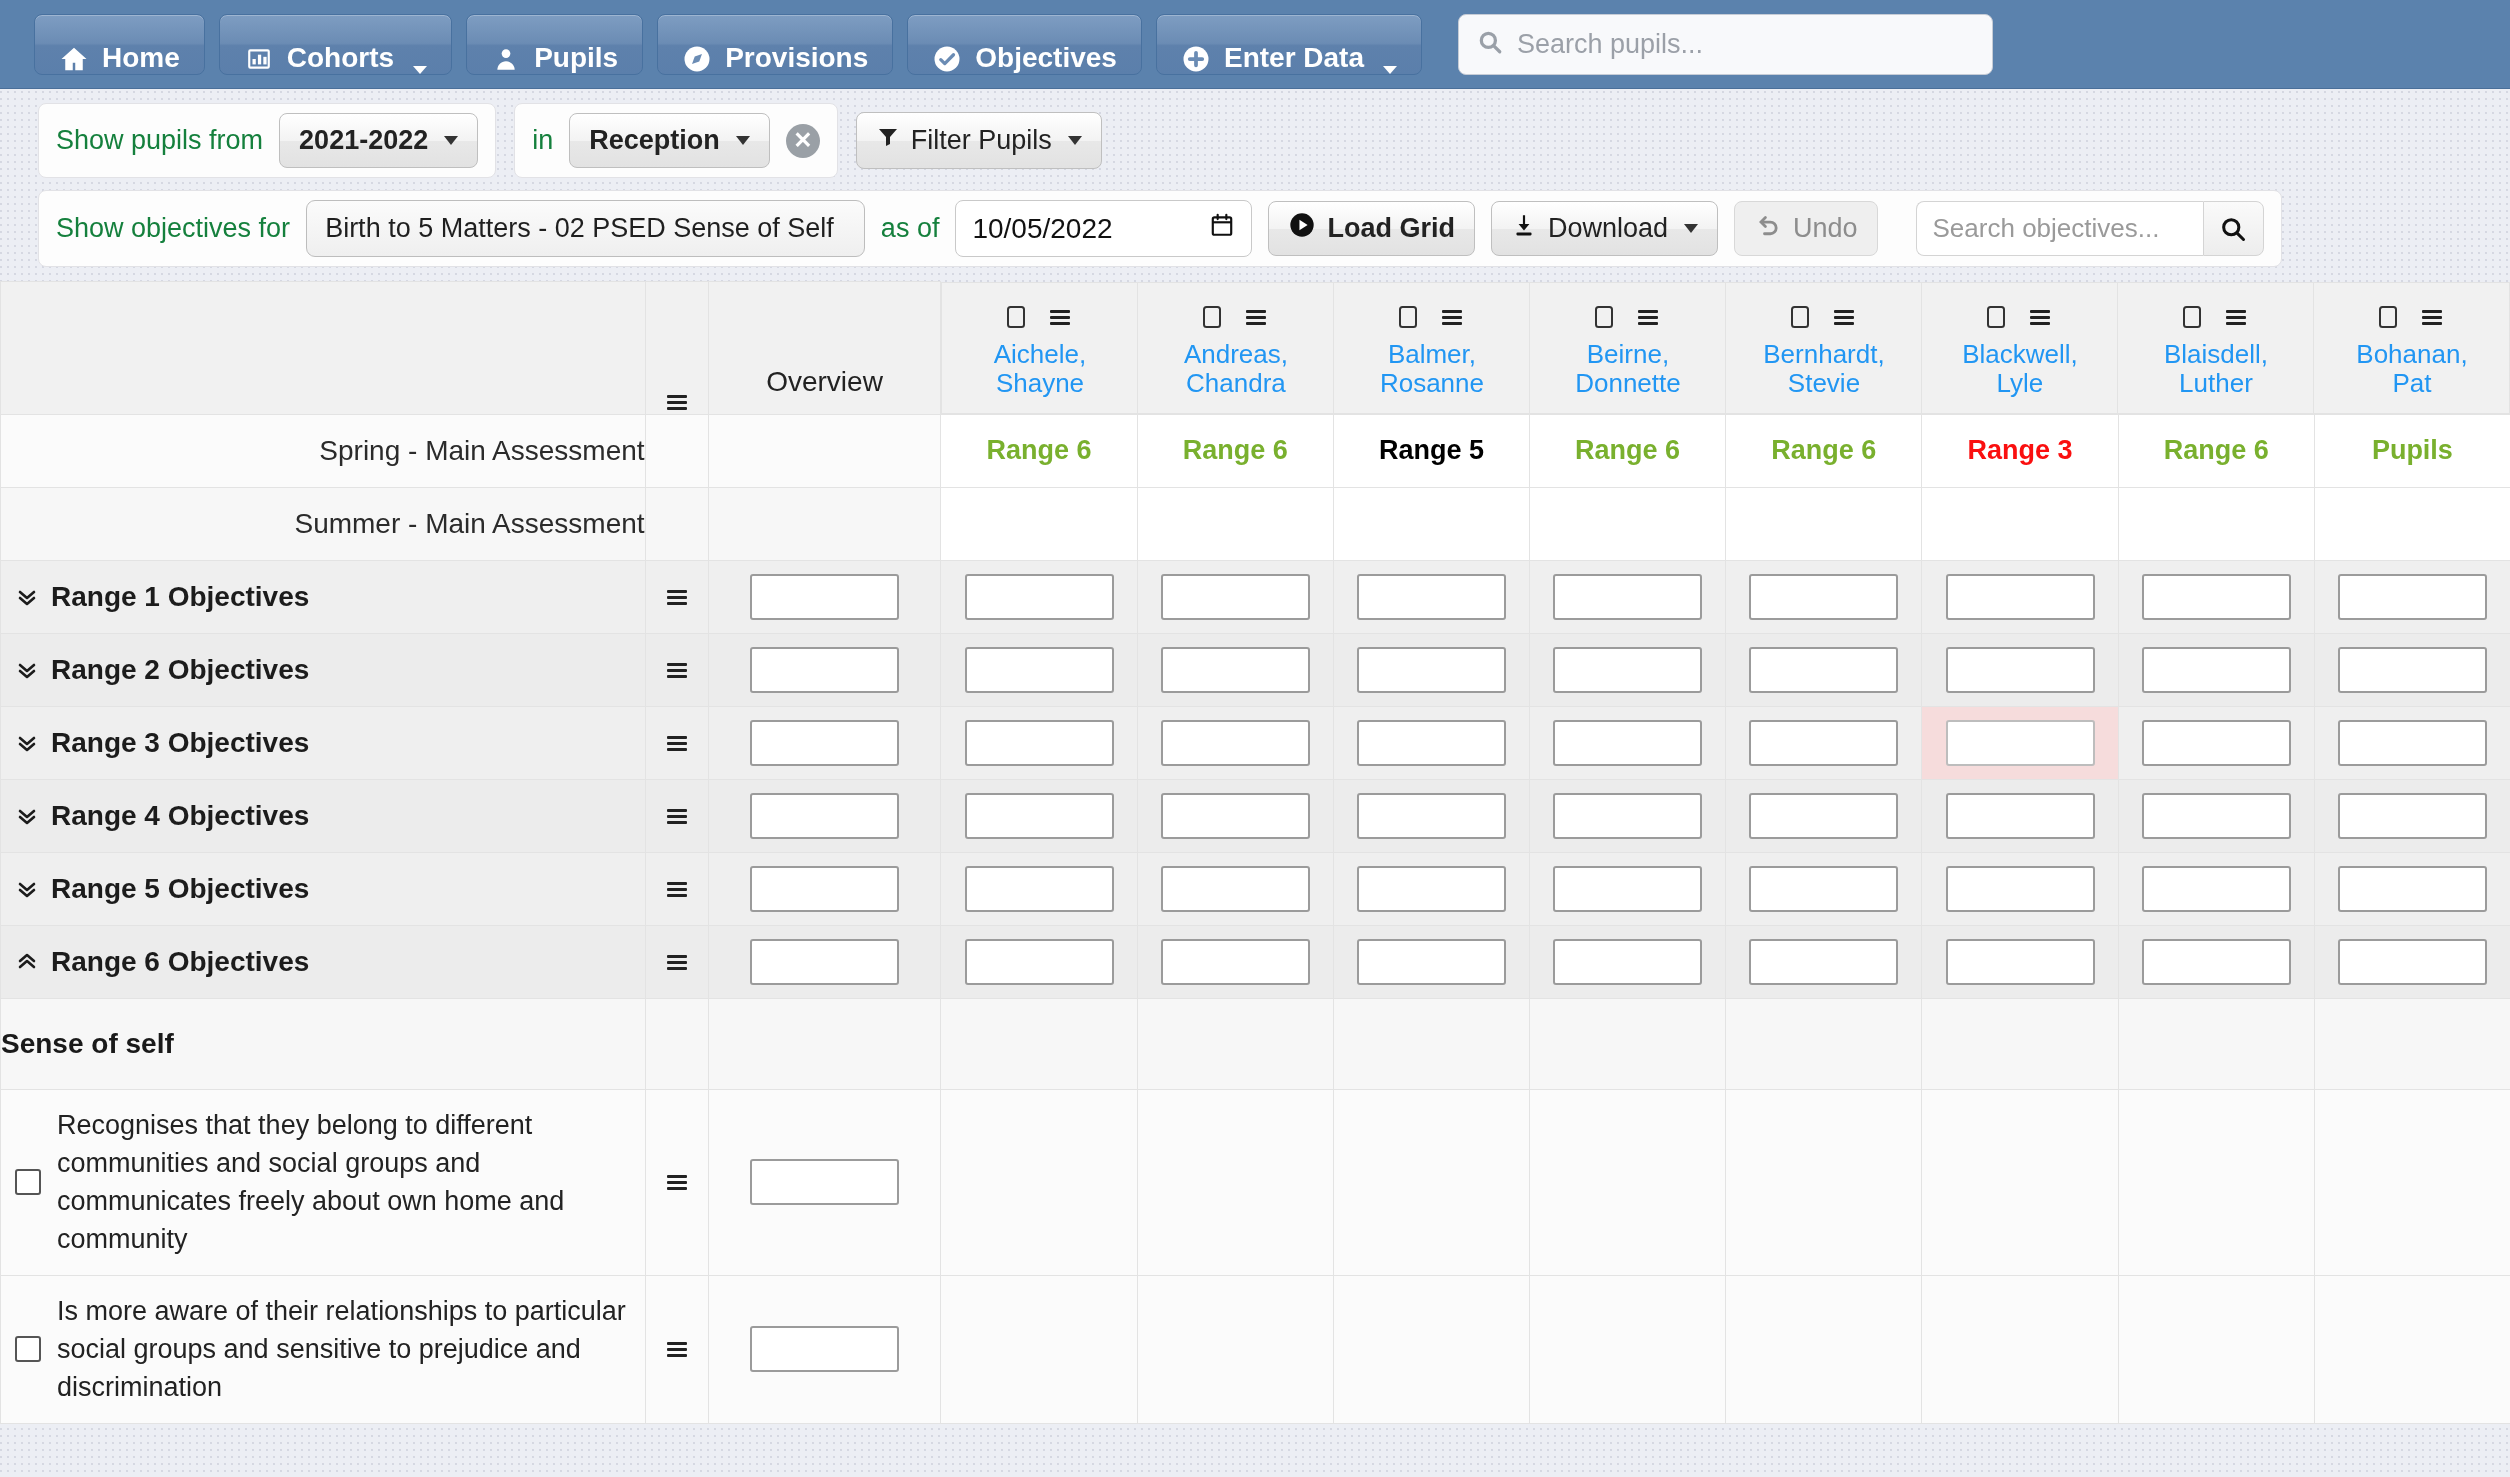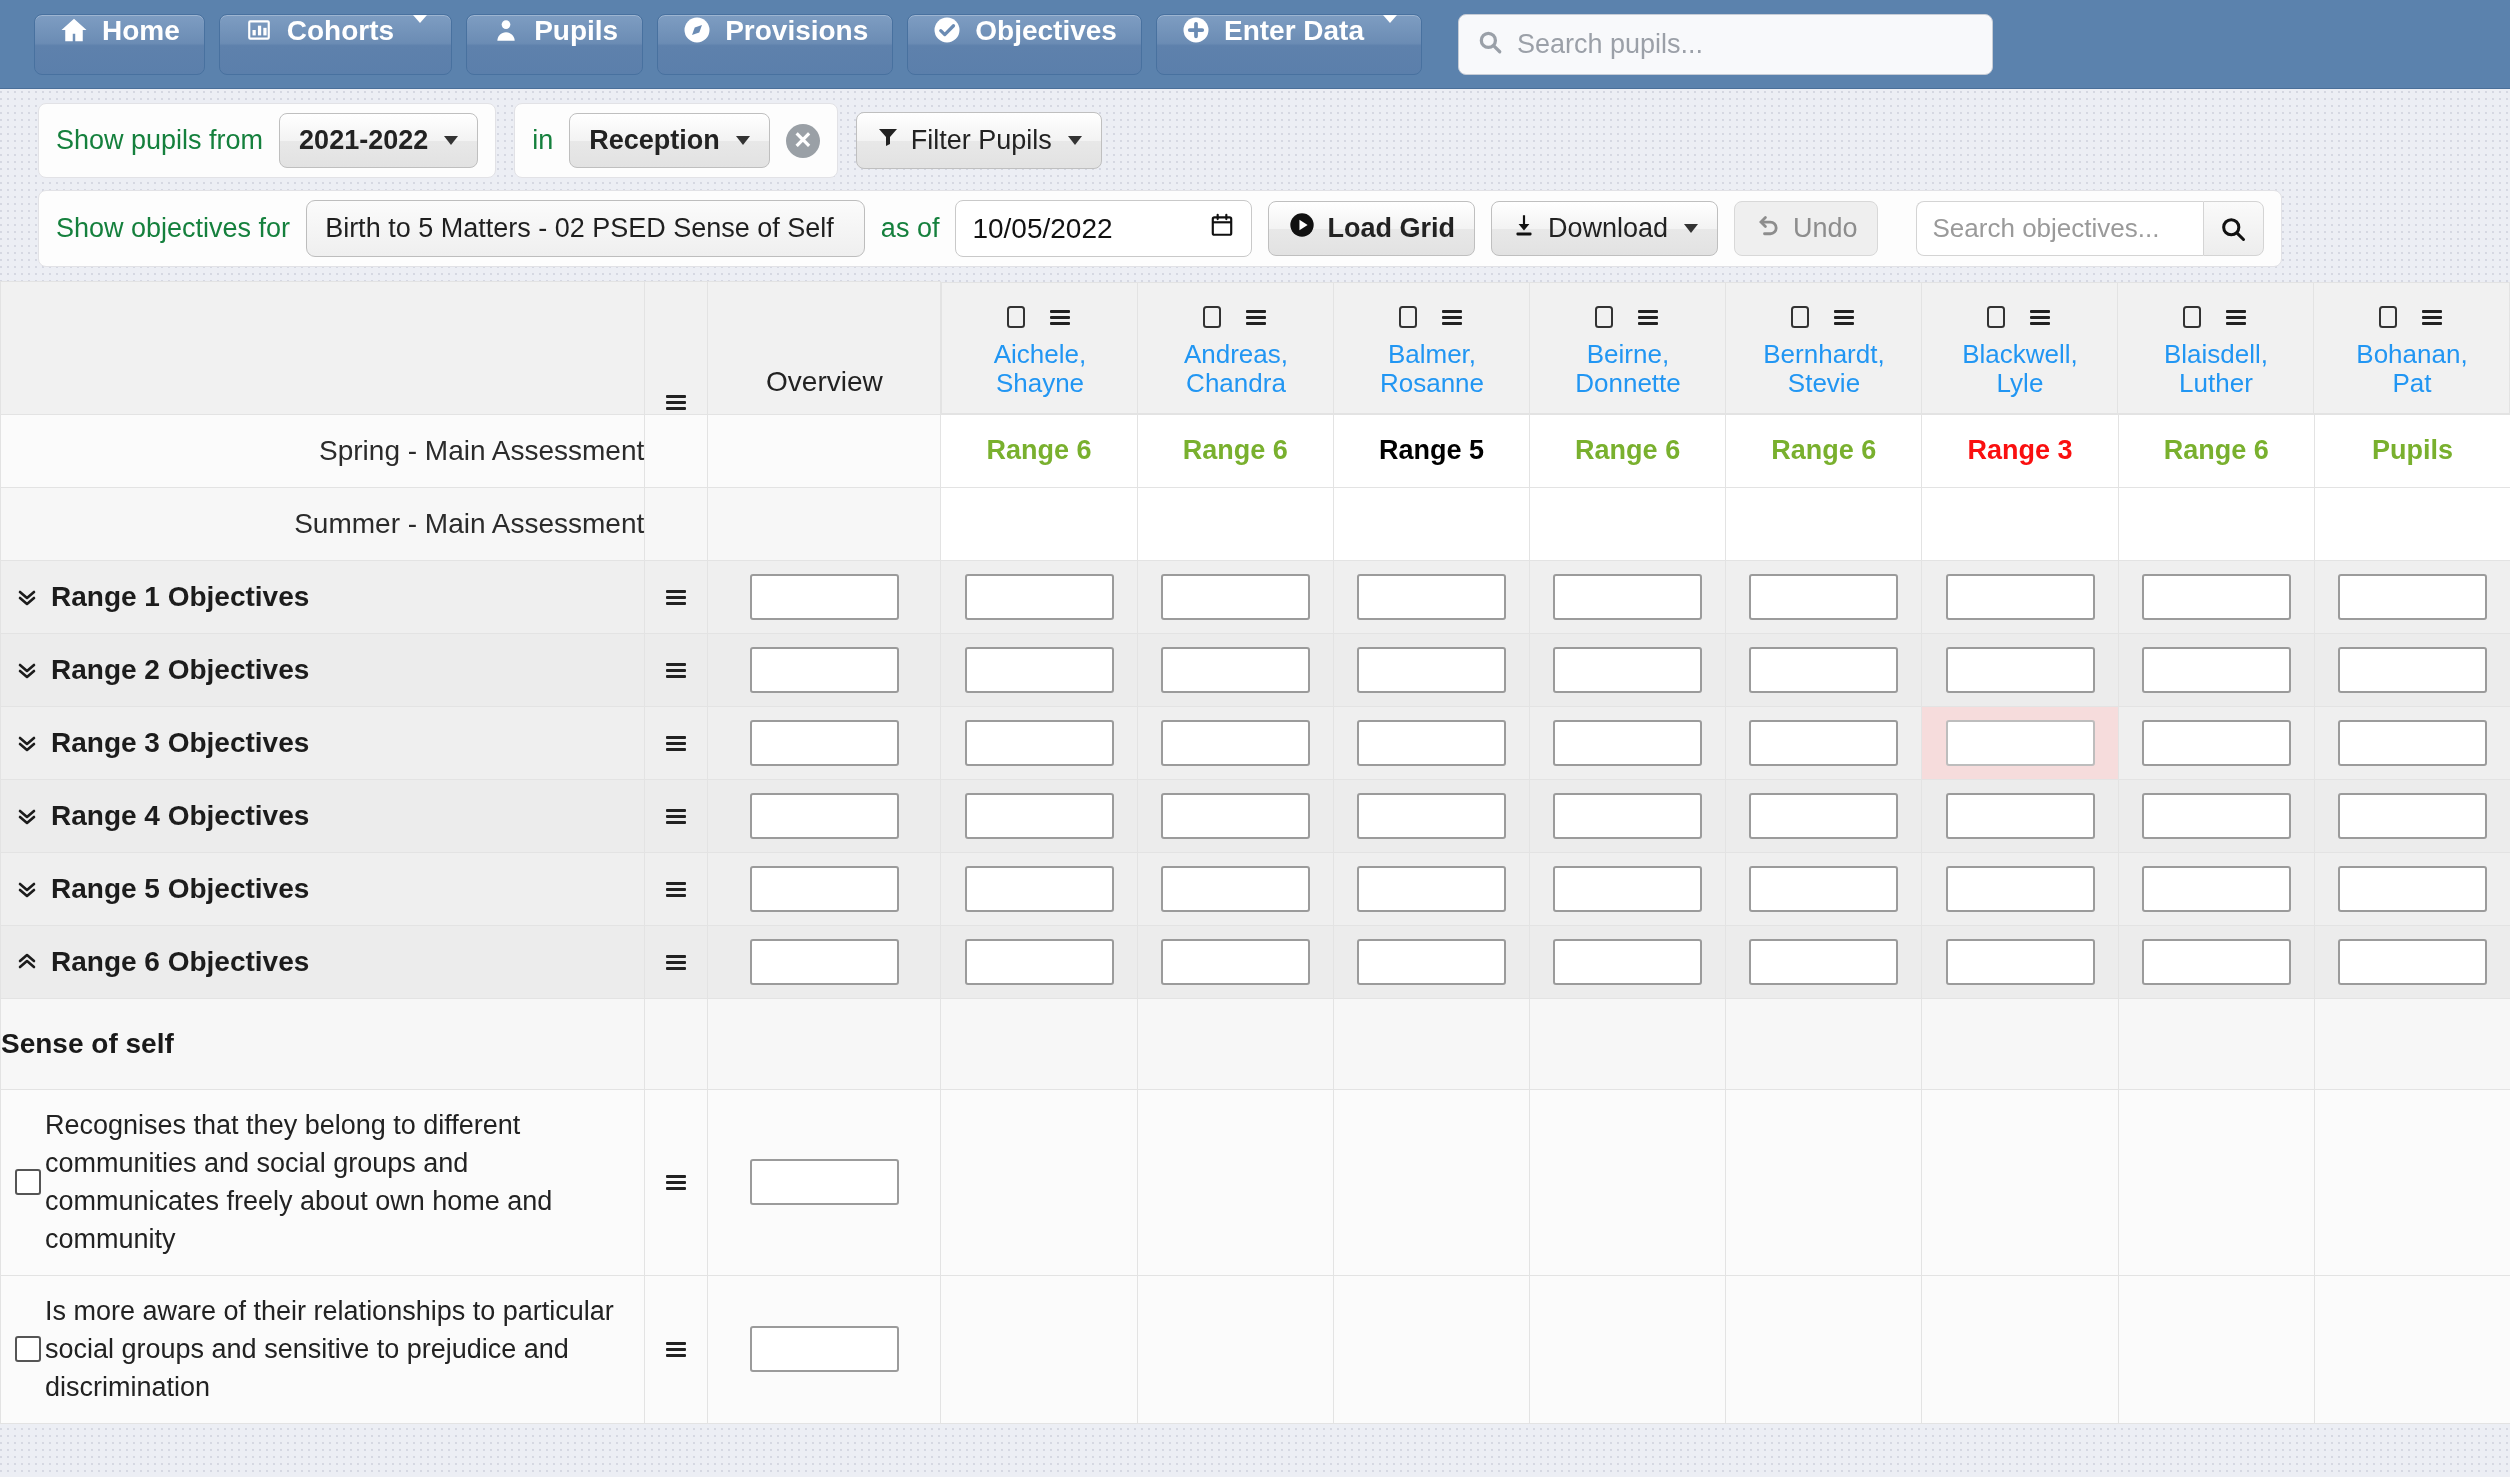--- a/index.html
+++ b/index.html
@@ -27,21 +27,21 @@
   }
   .nav-btn {
     height: 61px;
     border-radius: 8px;
     border: 1px solid #48719f;
     background: linear-gradient(to bottom, #7e9dc2 0%, #6b8cb4 48%, #5e81ac 52%, #5b7fab 100%);
     color: #ffffff;
     font-size: 28px;
     font-weight: bold;
     display: flex;
-    align-items: flex-start;
+    align-items: flex-end;
     gap: 13px;
     padding: 0 24px;
     white-space: nowrap;
     box-shadow: inset 0 1px 0 rgba(255,255,255,.25);
   }
   .nav-btn .caret {
     border-left: 7px solid transparent;
     border-right: 7px solid transparent;
     border-top: 8px solid #ffffff;
     margin-left: 6px;
@@ -191,21 +191,21 @@
     border: 2px solid #9b9b9b; border-radius: 3px;
     background: #fff; outline: 0;
   }
   td.hl { background: #f6dcdc !important; }
   td.hl input { border-color: #bdbdbd; }
 
   .row-section td { height: 91px; background: #f7f7f7; }
   .section-lbl { font-size: 28px; font-weight: bold; color: #1a1a1a; }
 
   .row-obj td { background: #fbfbfb; vertical-align: middle; }
-  .obj-cell { display: flex; align-items: center; gap: 4px; padding: 16px 18px 16px 14px; }
+  .obj-cell { display: flex; align-items: center; gap: 16px; padding: 16px 18px 16px 14px; }
   .obj-text { font-size: 27px; line-height: 1.42; color: #222; }
   .cb {
     width: 28px; height: 28px; border: 2px solid #555; border-radius: 3px;
     background: #fff; flex: 0 0 auto;
   }
   .cb.sm { width: 26px; height: 26px; }
 </style>
 </head>
 <body>
 

